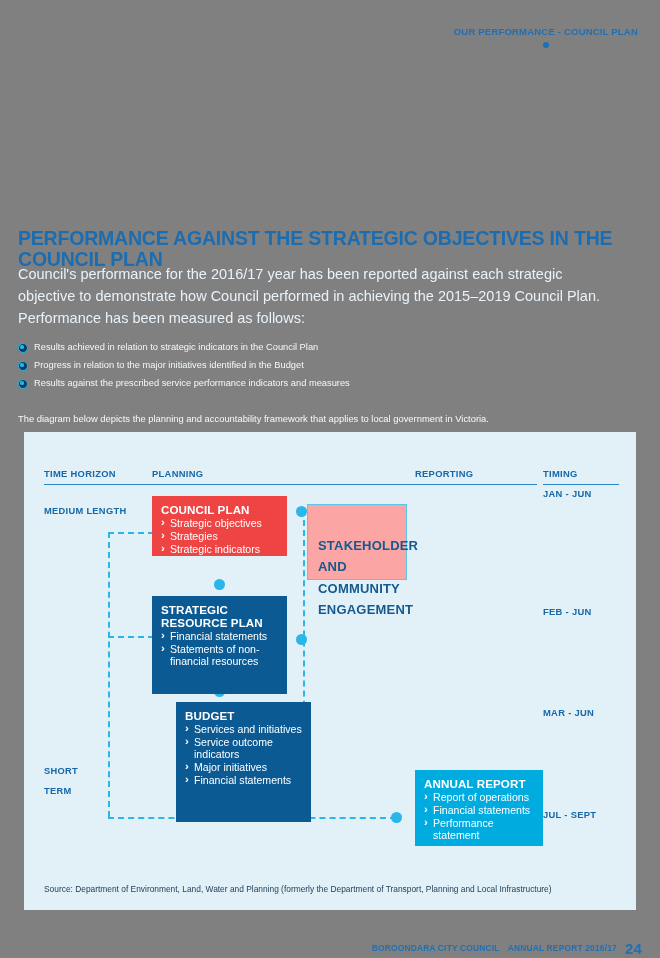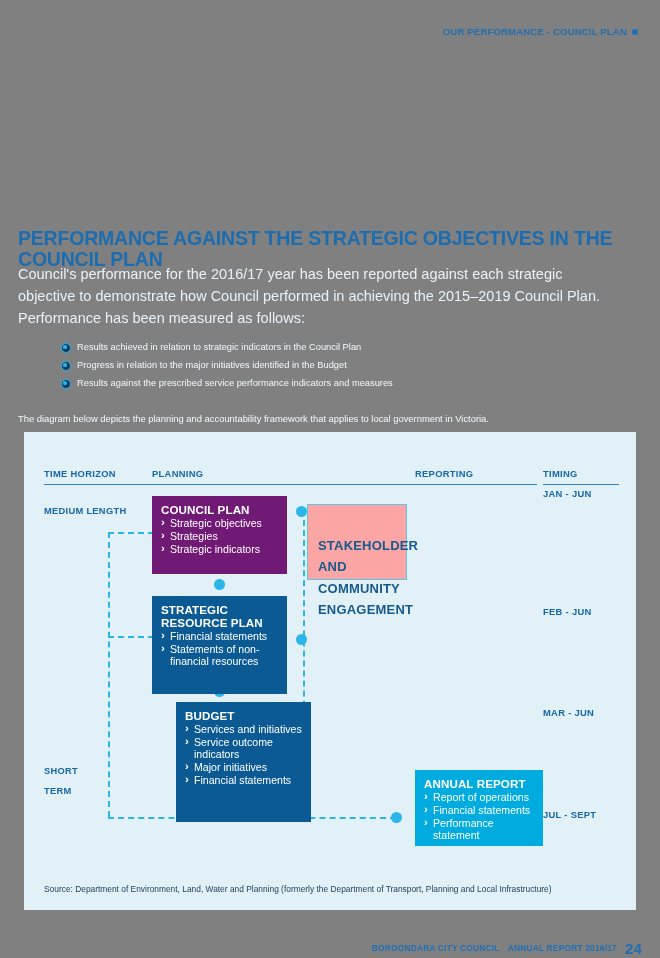--- a/index.html
+++ b/index.html
@@ -7,21 +7,21 @@
     width:660px;height:958px;
     background:#808080;
     font-family:"Liberation Sans", sans-serif;
     position:relative;overflow:hidden;
   }
   
   .run-head{
     position:absolute;top:26px;right:22px;
     font-size:9.5px;font-weight:bold;letter-spacing:.2px;
     color:#1f6fb5;text-transform:uppercase;
-    display:flex;align-items:center;gap:5px;
+    display:flex;align-items:center;gap:5px;flex-direction:column;
   }
   .run-head .dot{
     width:6px;height:6px;border-radius:50%;background:#1f6fb5;display:inline-block;
   }
   
   .page-title{
     position:absolute;left:18px;top:228px;width:600px;
     font-size:19.5px;font-weight:bold;color:#1c6cb0;
     letter-spacing:-.2px;line-height:1.1;
   }
@@ -29,21 +29,21 @@
   .intro{
     position:absolute;left:18px;top:263px;width:585px;
     font-size:14.5px;line-height:1.52;color:#e8f2fa;
   }
   
   .bullets{
     position:absolute;left:18px;top:341px;width:600px;
   }
   .bullet-row{
     display:flex;align-items:flex-start;gap:6px;
-    font-size:9.3px;color:#f2f8fc;line-height:1.35;margin-bottom:5.5px;margin-left:43px;
+    font-size:9.3px;color:#f2f8fc;line-height:1.35;margin-bottom:5.5px;
   }
   .bullet-ico{
     flex:0 0 auto;width:8px;height:8px;border-radius:50%;
     border:1.6px solid #25b4e8;background:#0d3c63;
     margin-top:2px;position:relative;
   }
   .bullet-ico::after{
     content:"";position:absolute;left:1.4px;top:1.4px;
     width:3.2px;height:3.2px;border-radius:50%;background:#25b4e8;
   }
@@ -98,21 +98,21 @@
   }
   .box ul{margin:0;padding:0;list-style:none;}
   .box li{
     font-size:10.6px;line-height:1.18;padding-left:9px;position:relative;
     margin-top:.5px;
   }
   .box li::before{
     content:"\203A";position:absolute;left:0;top:-1px;
     font-size:11.5px;font-weight:bold;
   }
-  .box-council {left:128px;top:64px;width:135px;height:78px;background:#701a75;}
+  .box-council {left:128px;top:64px;width:135px;height:60px;background:#ef4444;}
   .box-srp     {left:128px;top:164px;width:135px;height:98px;background:#0b5a94;}
   .box-budget  {left:128px;top:270px;width:135px;height:120px;background:#0b5a94;margin-left:24px;}
   .box-annual  {left:391px;top:338px;width:128px;height:76px;background:#00abe0;}
 
   
   .box-stake{
     position:absolute;left:283px;top:72px;width:100px;height:76px;
     background:#fca5a5;border:1.4px solid #5cc6ea;box-sizing:border-box;
     padding:30px 10px;color:#15598f;font-size:13px;font-weight:bold;
     line-height:1.65;letter-spacing:.2px;

